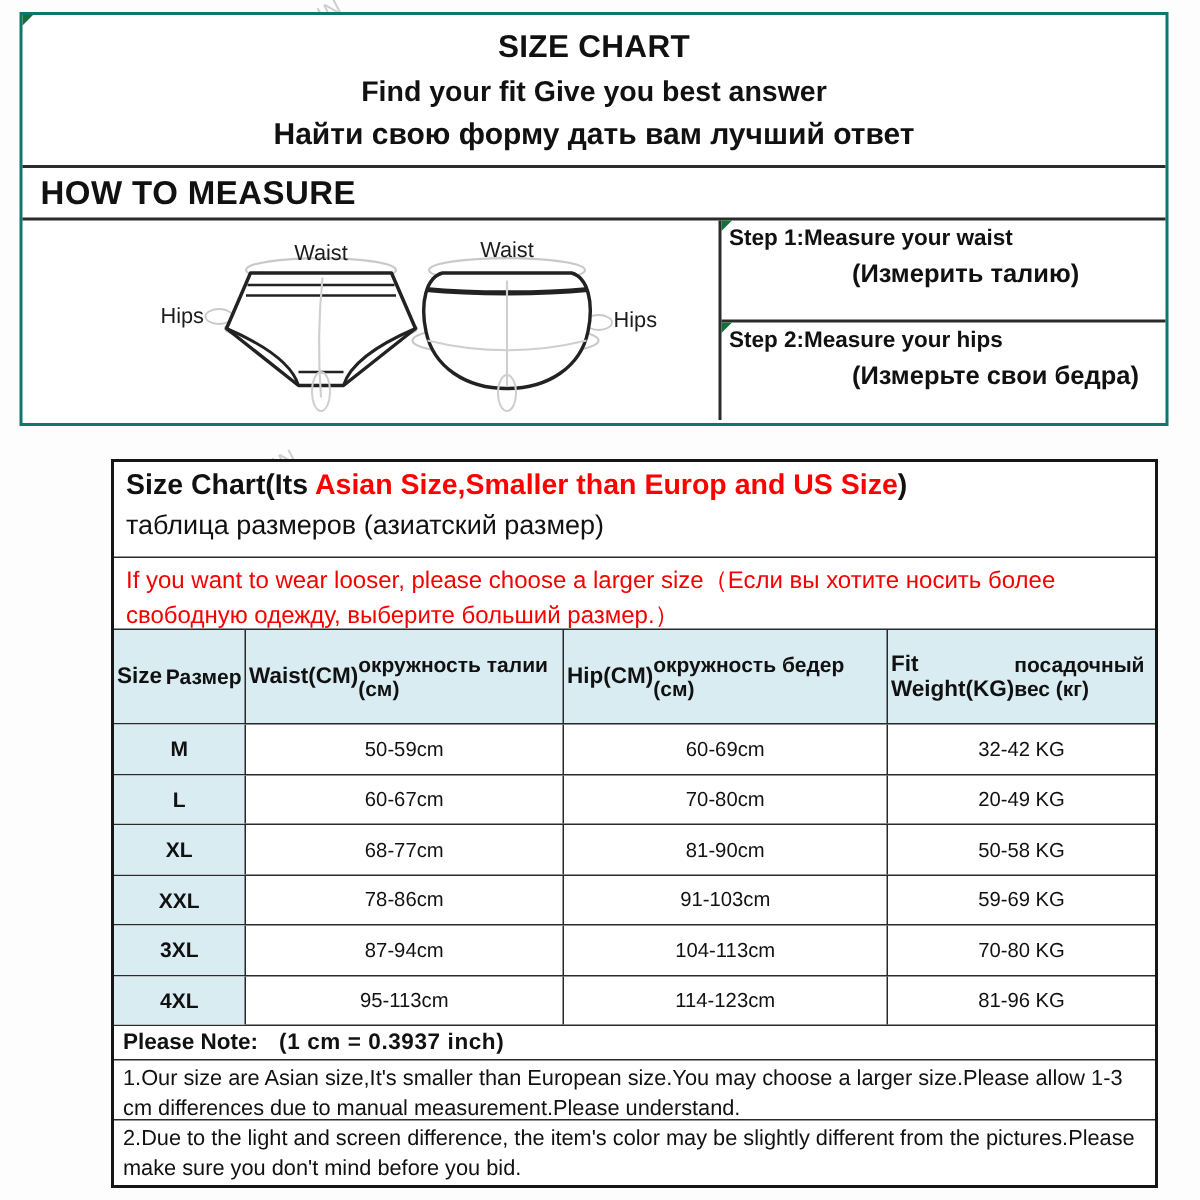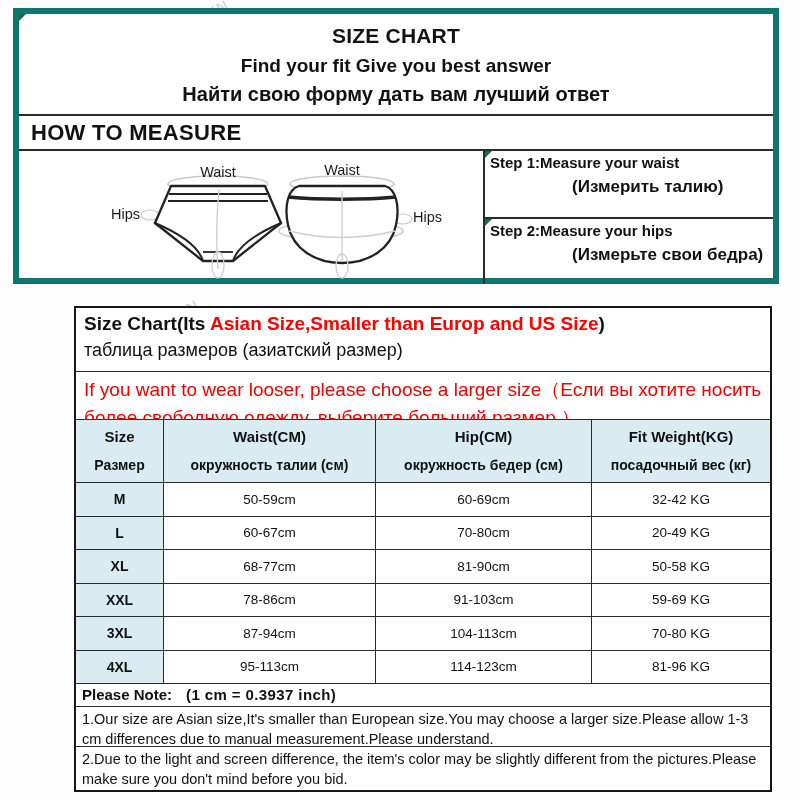--- a/index.html
+++ b/index.html
@@ -12,21 +12,21 @@
   .wm{
     position:absolute;font-size:15px;letter-spacing:1px;color:rgba(168,168,168,0.55);
     transform:rotate(-28deg);transform-origin:left center;white-space:nowrap;pointer-events:none;
   }
   
   .gtri{position:absolute;top:0;left:0;width:0;height:0;
     border-top:7px solid #14703a;border-right:7px solid transparent;}
   
   .top-box{
     position:absolute;left:13px;top:8px;width:766px;height:276px;
-    border:6px solid #0f766e;background:#fff;
+    border:2px solid #0f766e;background:#fff;
   }
   .top-head{height:100px;text-align:center;padding-top:10px;}
   .t1{font-size:21px;font-weight:bold;letter-spacing:.2px;}
   .t2{font-size:19px;font-weight:bold;margin-top:7px;}
   .t3{font-size:20px;font-weight:bold;margin-top:6px;}
   .htm-band{
     height:37px;border-top:2px solid #2b2b2b;border-bottom:2px solid #2b2b2b;
     font-size:22px;font-weight:bold;letter-spacing:.3px;display:flex;align-items:center;padding-left:12px;
   }
   .measure-area{display:flex;height:133px;}
@@ -40,27 +40,27 @@
   .size-table{
     position:absolute;left:46px;top:306px;width:698px;height:486px;
     border:2px solid #161616;background:#fff;display:flex;flex-direction:column;margin-left:28px;
   }
   .trow{border-bottom:1px solid #2a2a2a;}
   .title-row{height:65px;padding:5px 8px 0 8px;}
   .tbl-title{font-size:19px;font-weight:bold;}
   .tbl-title .red{color:#fe0000;}
   .tbl-sub{font-size:18px;margin-top:5px;}
   .red-note{
-    height:48px;color:#f40000;font-size:19px;line-height:1.45;padding:4px 8px 0 8px;
+    height:48px;color:#f40000;font-size:16px;line-height:1.45;padding:4px 8px 0 8px;
   }
   .grid{display:grid;grid-template-columns:88px 212px 216px 1fr;}
   .grid > div{border-right:1px solid #2a2a2a;display:flex;align-items:center;justify-content:center;}
   .grid > div:last-child{border-right:none;}
   .header-row{height:64px;background:#d9ecf2;}
-  .header-row .hcell{flex-direction:column;justify-content:space-between;padding:8px 2px 9px 2px;background:#d9ecf2;}
+  .header-row .hcell{flex-direction:row;justify-content:space-between;padding:8px 2px 9px 2px;background:#d9ecf2;}
   .h-en{font-size:15px;font-weight:bold;}
   .h-ru{font-size:14px;font-weight:bold;}
   .data-row{height:34px;font-size:13.5px;}
   .data-row .size-cell{background:#d9ecf2;font-weight:bold;font-size:14px;}
   .pnote{height:23px;display:flex;align-items:center;padding-left:6px;font-size:15px;font-weight:bold;}
   .pnote .conv{margin-left:14px;letter-spacing:.4px;}
   .note{font-size:14.5px;line-height:1.38;padding:2px 6px 0 6px;}
   .note-1{height:40px;}
   .note-2{height:44px;border-bottom:none;}
   

